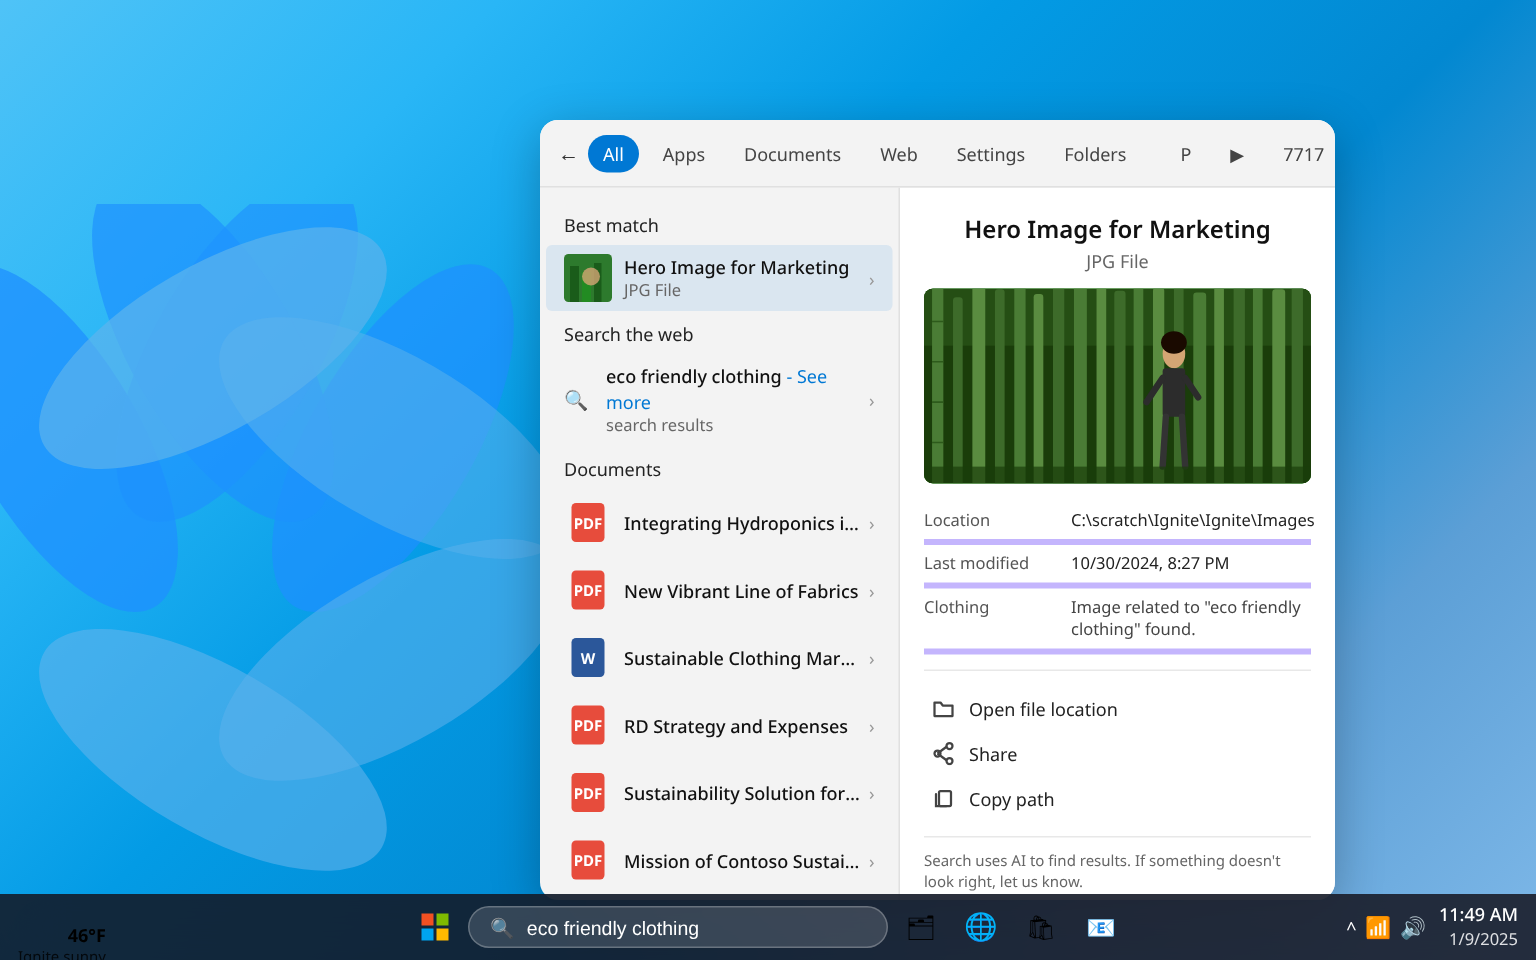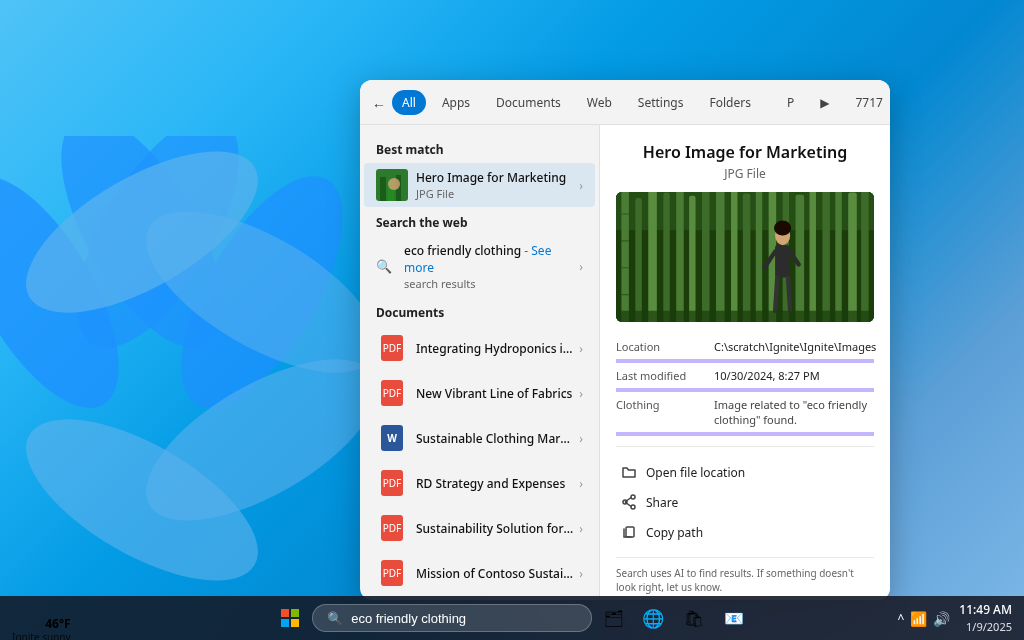--- a/index.html
+++ b/index.html
@@ -166,21 +166,21 @@
     .left-panel {
       width: 240px;
       overflow-y: auto;
       overflow-x: hidden;
       padding: 10px 0;
       border-right: 1px solid #e0e0e0;
       flex-shrink: 0;
     }
     .section-title {
       font-size: 12px;
-      font-weight: 700;
+      font-weight: 400;
       color: #222;
       padding: 6px 16px 4px;
     }
     .result-item {
       display: flex;
       align-items: center;
       padding: 6px 12px;
       cursor: pointer;
       border-radius: 4px;
       margin: 1px 4px;
@@ -236,21 +236,21 @@
       color: #111;
     }
     .web-search-text .query { font-weight: 500; }
     .web-search-text .see-more { color: #0078d4; }
     .web-search-sub {
       font-size: 11px;
       color: #666;
     }
 
     
-    .icon-pdf { background: #e74c3c; color: white; font-size: 10px; font-weight: 400; border-radius: 3px; width: 22px; height: 26px; display: flex; align-items: center; justify-content: center; }
+    .icon-pdf { background: #e74c3c; color: white; font-size: 10px; font-weight: 700; border-radius: 3px; width: 22px; height: 26px; display: flex; align-items: center; justify-content: center; }
     .icon-word { background: #2b579a; color: white; font-size: 10px; font-weight: 700; border-radius: 3px; width: 22px; height: 26px; display: flex; align-items: center; justify-content: center; }
     .icon-img { background: #eee; border-radius: 3px; overflow: hidden; }
 
     
     .right-panel {
       flex: 1;
       overflow-y: auto;
       padding: 16px;
       background: white;
     }

